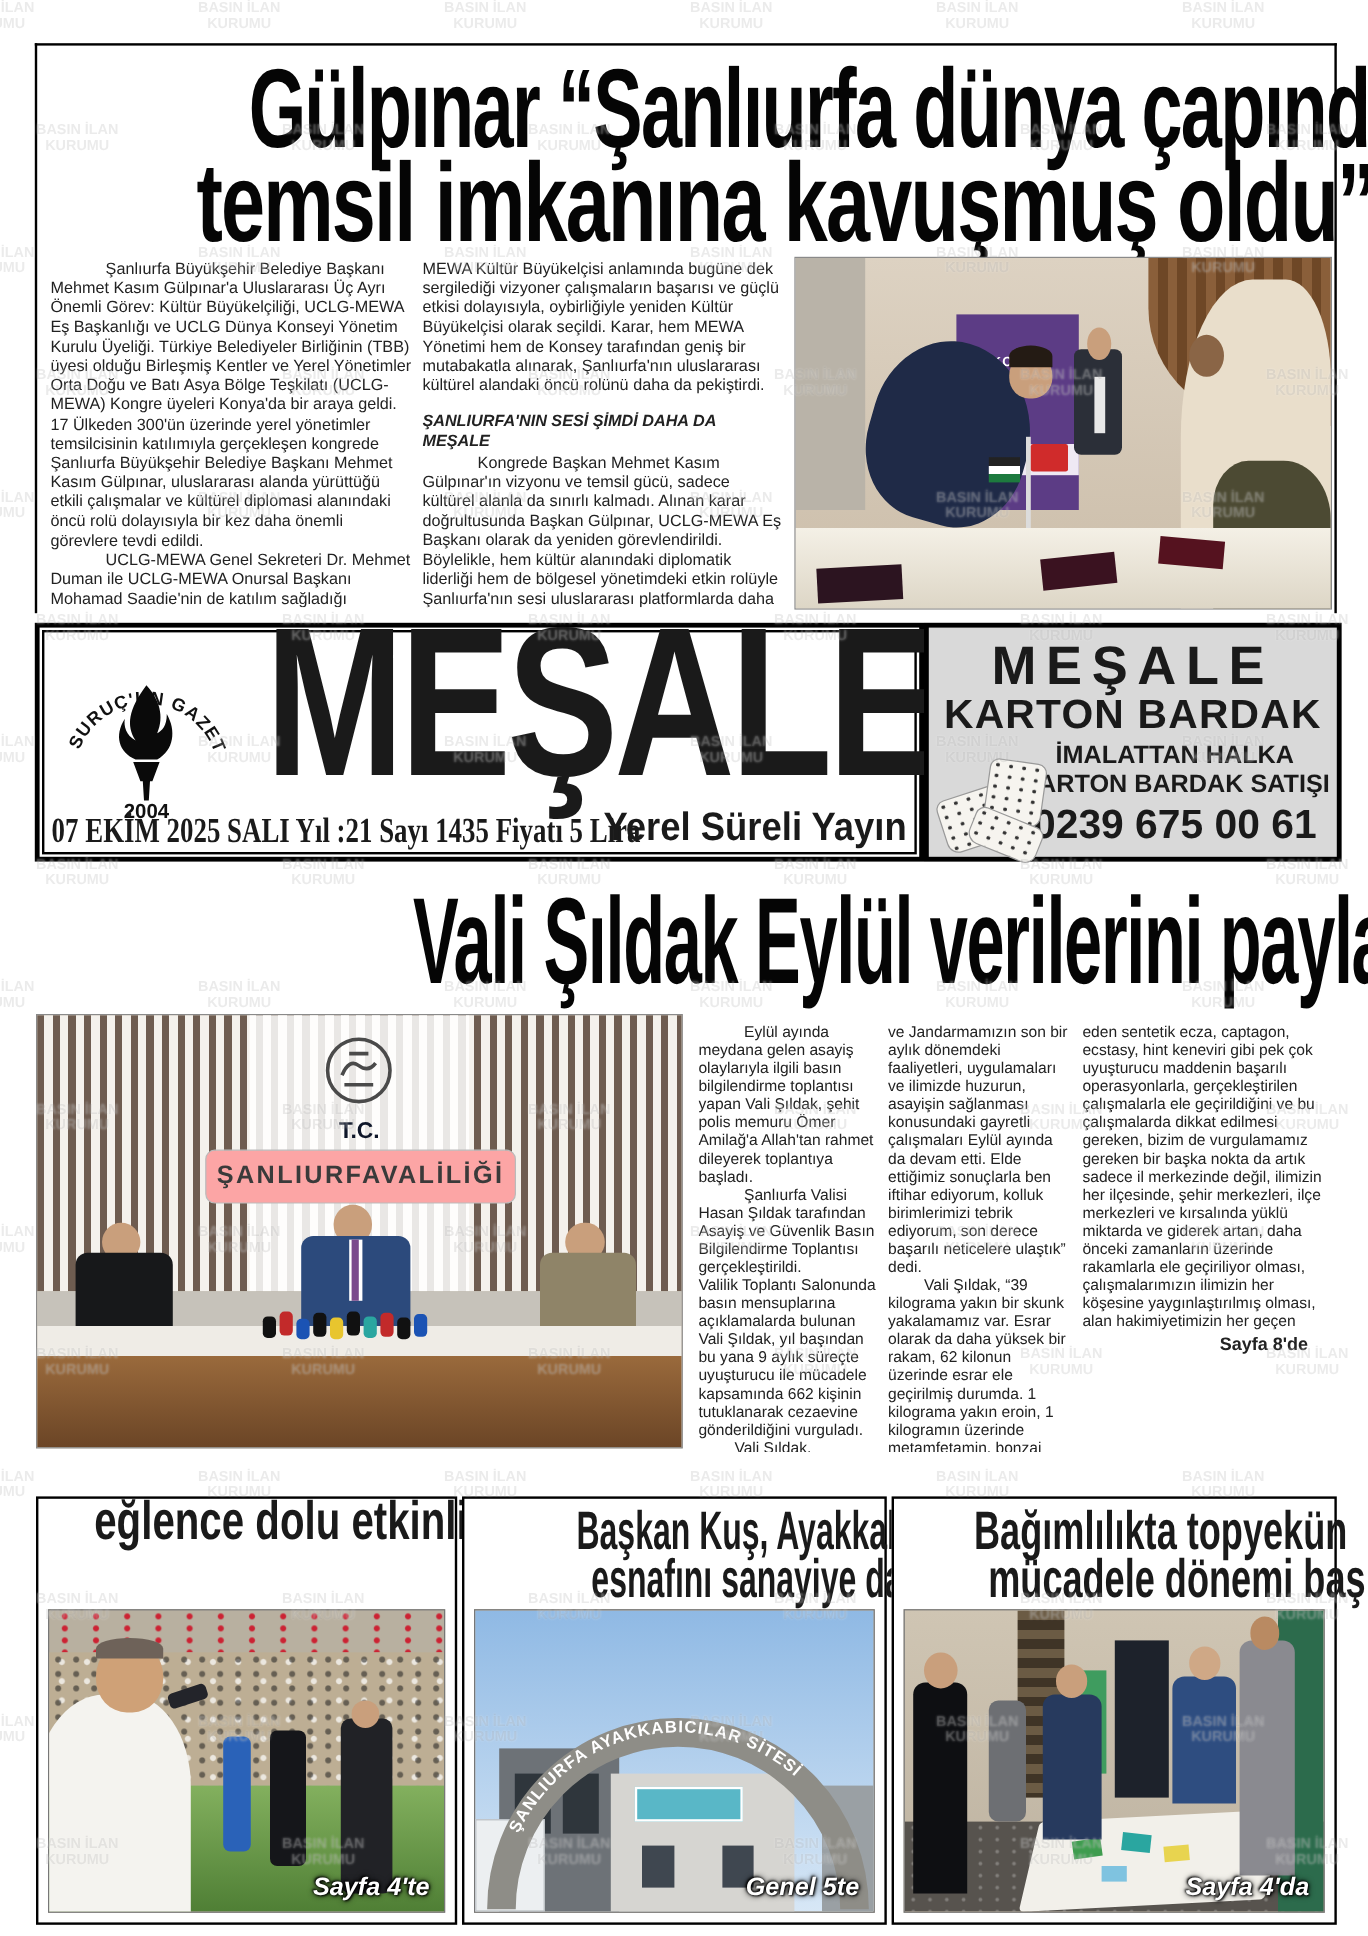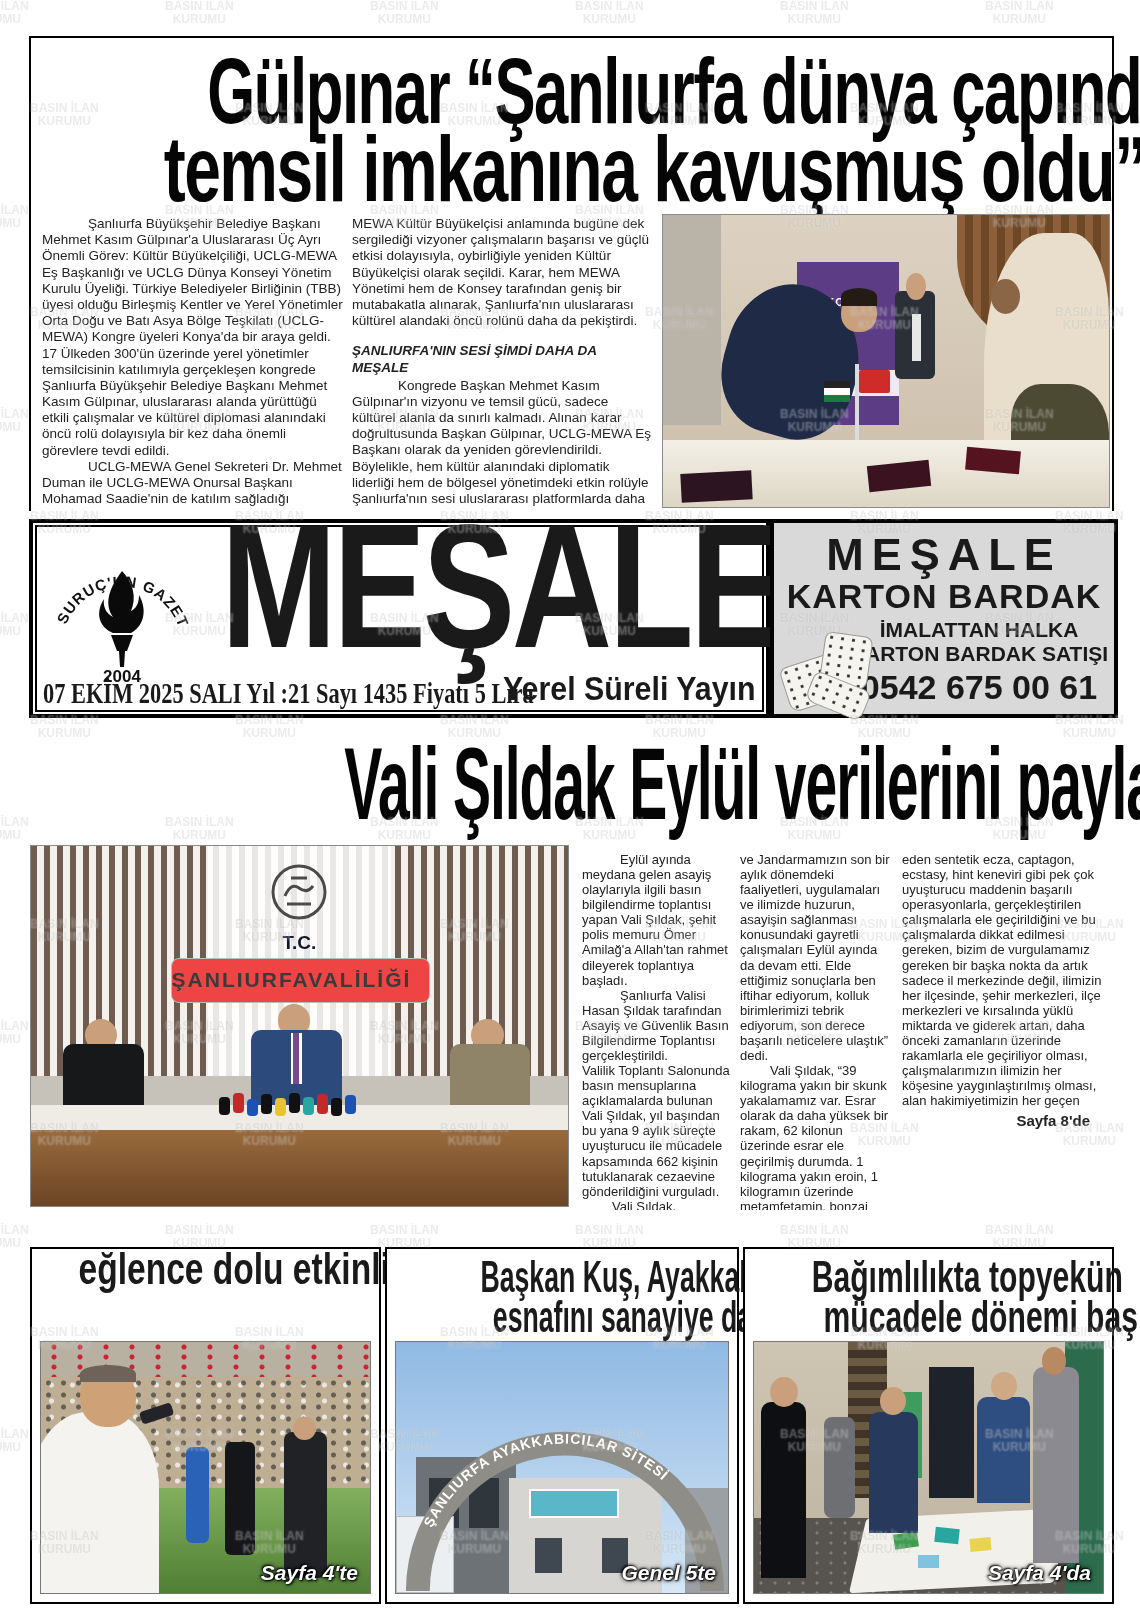--- a/index.html
+++ b/index.html
@@ -41,21 +41,21 @@
   #ad .l4{font-size:21px;font-weight:bold;margin-left:70px}
   #ad .ph{font-size:34px;font-weight:900;margin-left:70px;margin-top:2px}
   .cup{position:absolute;background:#f6f4ef;border:1px solid #999;border-radius:8px 8px 10px 10px;
        background-image:radial-gradient(circle,#333 1.3px,transparent 1.8px);background-size:11px 9px}
   
   .photo{position:absolute;overflow:hidden;background:#cbc2b4;border:1px solid #8a8a8a}
   .cap{position:absolute;right:12px;bottom:8px;z-index:9;color:#fff;font-weight:bold;font-style:italic;
        font-size:21px;text-shadow:0 0 5px #000,1px 1px 2px #000,-1px -1px 2px #000}
   
   .wallstripes{background:repeating-linear-gradient(90deg,#6e5c50 0 6px,#f4f1ec 6px 13px)}
-  .plaque{background:#ef4444;border-radius:8px;color:#3a3a3a}
+  .plaque{background:#fca5a5;border-radius:8px;text-align:center;color:#3a3a3a}
   
   .story{position:absolute;top:1247px;height:353px;border:2px solid #000;background:#fff}
   .bh{position:relative;width:100%;text-align:center;font-weight:900;white-space:nowrap;line-height:.92}
   .bh span{display:inline-block;font-size:43px;font-weight:900}
   .s1 .bh span{transform:scale(.78,1.05)}
   .s2 .bh span{transform:scale(.62,1.05)}
   .s3 .bh span{transform:scale(.70,1.05)}
   .spic{position:absolute;left:8px;right:8px;top:92px;bottom:8px;overflow:hidden;background:#b8b0a0;border:1px solid #777}
 </style>
 </head>
@@ -120,21 +120,21 @@
     <div id="mast-title"><span>MEŞALE</span></div>
     <div id="dateline">07 EKİM 2025 SALI  Yıl :21  Sayı 1435 Fiyatı  5 Lira</div>
     <div id="yerel">Yerel Süreli Yayın</div>
   </div>
 
   <div class="abs" id="ad">
     <div class="l1">MEŞALE</div>
     <div class="l2">KARTON BARDAK</div>
     <div class="l3">İMALATTAN HALKA</div>
     <div class="l4">KARTON BARDAK SATIŞI</div>
-    <div class="ph">0542 675 00 61</div>
+    <div class="ph">0239 675 00 61</div>
     <div class="cup" style="left:10px;bottom:8px;width:52px;height:44px;transform:rotate(-18deg)"></div>
     <div class="cup" style="left:48px;bottom:26px;width:46px;height:52px;transform:rotate(8deg)"></div>
     <div class="cup" style="left:34px;bottom:2px;width:58px;height:30px;transform:rotate(22deg)"></div>
   </div>
 
   <div class="hl" id="h2"><span>Vali Şıldak Eylül verilerini paylaştı</span></div>
 
   <div class="photo" style="left:30px;top:845px;width:537px;height:360px">
     <div class="abs wallstripes" style="left:0;top:0;width:100%;height:64%"></div>
     <div class="abs" style="left:33%;top:0;width:34%;height:64%;background:rgba(255,255,255,.85)"></div>

